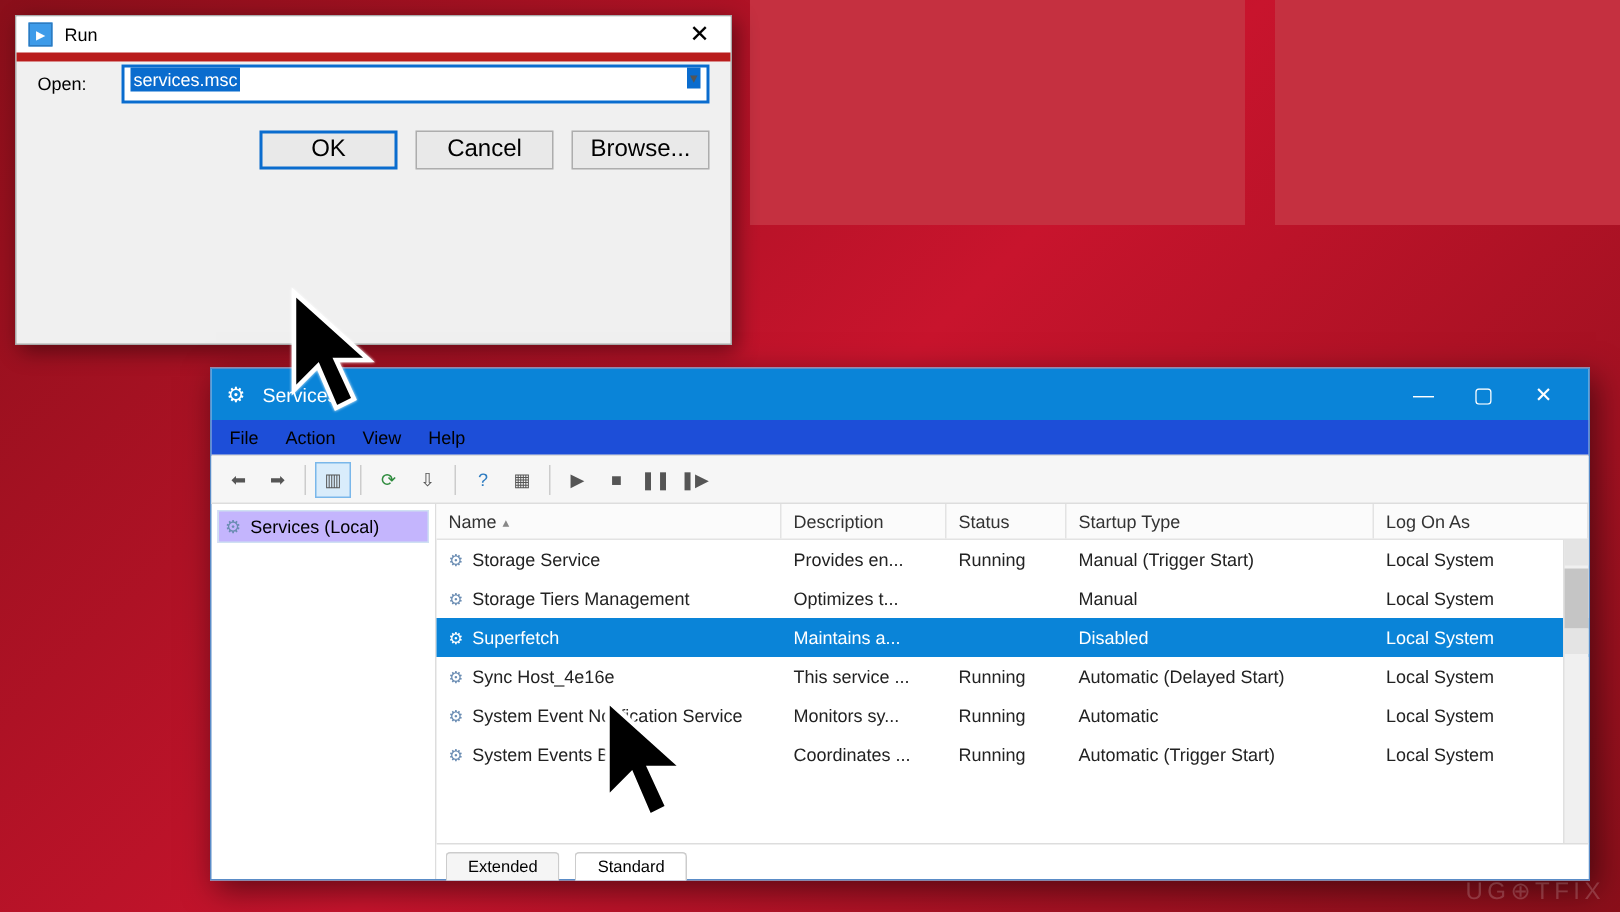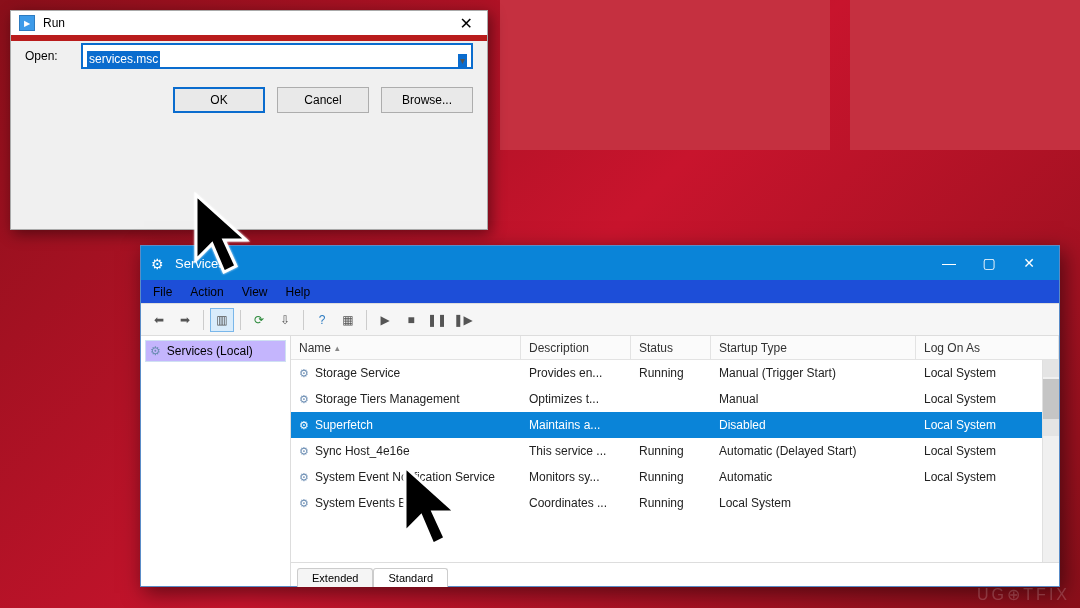--- a/index.html
+++ b/index.html
@@ -15,25 +15,25 @@
   .run-title { height: 30px; background: #fff; display: flex; align-items: center; padding: 0 8px; border-bottom: 6px solid #b91c1c; }
   .run-title .icon { width: 16px; height: 16px; background: #3d9be9; border: 1px solid #2d7bc0; margin-right: 8px; display:flex; align-items:center; justify-content:center;}
   .run-title .icon::after{content:"▶"; font-size:8px; color:#fff;}
   .run-title .txt { font-size: 12px; flex: 1; }
   .run-title .close { font-size: 16px; padding: 0 6px; cursor: pointer; }
   .run-body { display: flex; padding: 18px 14px 6px 14px; font-size: 12px; color: #222; align-items: flex-start; gap: 14px; }
   .run-body .bigicon { width: 34px; height: 34px; flex: none; background: #e6f1fb; border: 1px solid #8db8e0; display:flex; align-items:center; justify-content:center; }
   .run-body .bigicon::after{content:"▶"; color:#2d7bc0; font-size:12px;}
   .run-open-row { display: flex; align-items: center; gap: 12px; padding: 2px 14px 12px 14px; }
   .run-open-row label { font-size: 12px; width: 44px; }
-  .run-open-row .combo { flex: 1; height: 26px; border: 2px solid #0a6cce; background: #fff; display: flex; align-items: flex-end; padding: 0 4px; }
+  .run-open-row .combo { flex: 1; height: 26px; border: 2px solid #0a6cce; background: #fff; display: flex; align-items: flex-start; padding: 0 4px; }
   .run-open-row .combo span { background: #0a6cce; color: #fff; font-size: 12px; padding: 1px 2px; }
   .run-open-row .combo .dd { margin-left: auto; font-size: 10px; color: #555; }
   .run-buttons { display: flex; gap: 12px; justify-content: flex-end; padding: 6px 14px 0 14px; }
-  .run-buttons button { width: 92px; height: 26px; font-size: 12px; background: #e9e9e9; border: 1px solid #adadad; cursor: pointer; }
+  .run-buttons button { width: 92px; height: 26px; font-size: 16px; background: #e9e9e9; border: 1px solid #adadad; cursor: pointer; }
   .run-buttons button.primary { border: 2px solid #0a6cce; background: #e9e9e9; }
 
   
   .svc-window { position: absolute; left: 140px; top: 245px; width: 920px; height: 342px; background: #fff; border: 1px solid #5a8cc7; box-shadow: 4px 6px 20px rgba(0,0,0,.5); }
   .svc-titlebar { height: 34px; background: #0a84d8; color: #fff; display: flex; align-items: center; padding: 0 10px; }
   .svc-titlebar .gicon { width: 16px; height: 16px; margin-right: 8px; }
   .svc-titlebar .gicon::before{content:"⚙"; font-size:14px;}
   .svc-titlebar .ttl { font-size: 13px; flex: 1; }
   .svc-titlebar .wbtn { width: 40px; text-align: center; font-size: 14px; cursor: pointer; }
   .svc-menubar { height: 24px; background: #1d4ed8; display: flex; align-items: center; gap: 18px; padding: 0 12px; font-size: 12px; border-bottom: 1px solid #ddd; }
@@ -49,21 +49,21 @@
   .svc-right { flex:1; display:flex; flex-direction:column; position:relative;}
   .grid-head { display:flex; height:24px; background:#fbfbfb; border-bottom:1px solid #e3e3e3; font-size:12px; color:#333;}
   .grid-head div { border-right:1px solid #e3e3e3; padding:4px 8px; display:flex; align-items:center; gap:4px;}
   .col-name{width:230px;} .col-desc{width:110px;} .col-stat{width:80px;} .col-start{width:205px;} .col-log{flex:1;}
   .row { display:flex; height:26px; align-items:center; font-size:12px; color:#222; }
   .row > div { padding:0 8px; overflow:hidden; text-overflow:ellipsis; white-space:nowrap;}
   .row .nm{width:230px; display:flex; align-items:center; gap:6px;} .row .dc{width:110px;} .row .st{width:80px;} .row .su{width:205px;} .row .lg{flex:1;}
   .row .nm::before{content:"⚙"; font-size:11px; color:#6b8db3;}
   .row.sel { background:#0a84d8; color:#fff;}
   .row.sel .nm::before{color:#fff;}
-  .tabs { height:24px; border-top:1px solid #ddd; display:flex; align-items:flex-end; gap:0; padding-left:6px; background:#fff;}
+  .tabs { height:24px; border-top:1px solid #ddd; display:flex; align-items:flex-end; gap:10px; padding-left:6px; background:#fff;}
   .tabs .tab { font-size:11px; padding:3px 14px; border:1px solid #ccc; border-bottom:none; background:#f5f5f5; cursor:pointer; position:relative; top:1px; border-radius:3px 3px 0 0;}
   .tabs .tab.active{background:#fff;}
   .vscroll { position:absolute; right:0; top:24px; bottom:24px; width:17px; background:#f0f0f0; border-left:1px solid #e0e0e0;}
   .vscroll::before,.vscroll::after{content:""; display:block; height:17px; background:#e4e4e4;}
   .vscroll .thumb{background:#c5c5c5; height:40px; margin-top:2px;}
 
   
   .cursor { position:absolute; pointer-events:none; }
   .cursor svg { filter: drop-shadow(0 0 1px #fff); }
 </style>
@@ -174,20 +174,21 @@
             <div class="nm">System Event Notification Service</div>
             <div class="dc">Monitors sy...</div>
             <div class="st">Running</div>
             <div class="su">Automatic</div>
             <div class="lg">Local System</div>
           </div>
           <div class="row">
             <div class="nm">System Events Broker</div>
             <div class="dc">Coordinates ...</div>
             <div class="st">Running</div>
+            <div class="su">Automatic (Trigger Start)</div>
             <div class="lg">Local System</div>
           </div>
         </div>
       <div class="vscroll">
           <div class="thumb"></div>
         </div>
       <div class="tabs" style="position:absolute; left:0; right:0; bottom:0;">
         <div class="tab">Extended</div>
         <div class="tab active">Standard</div>
       </div>

